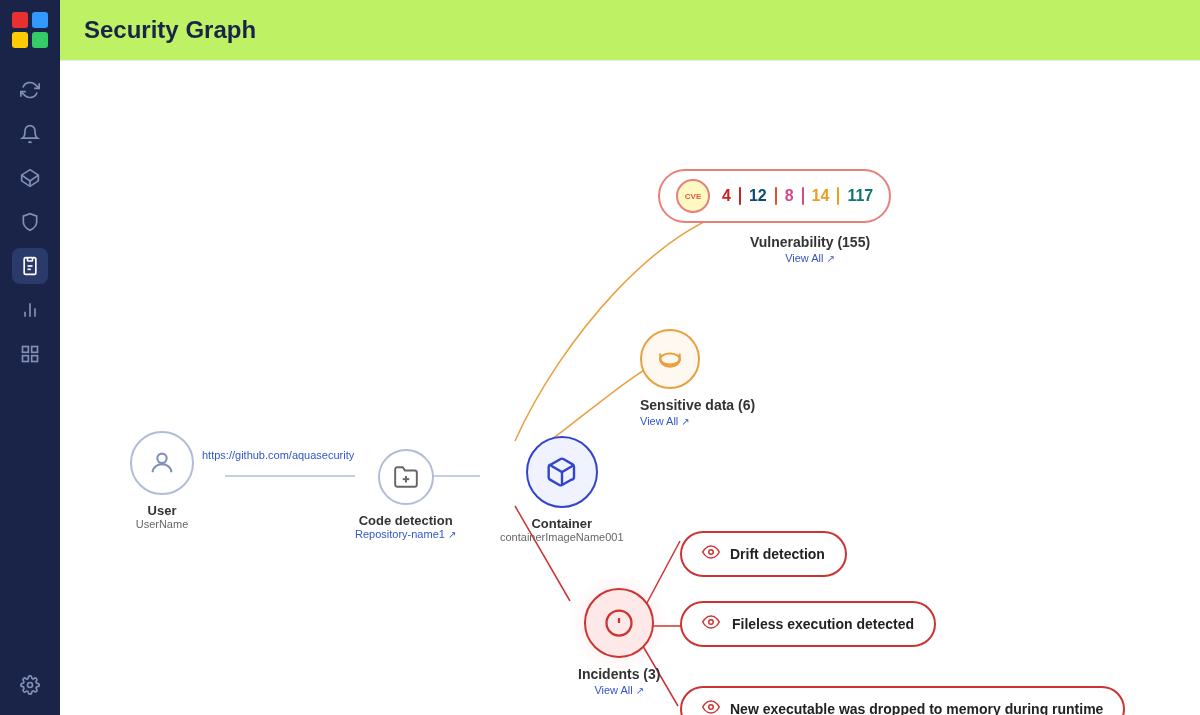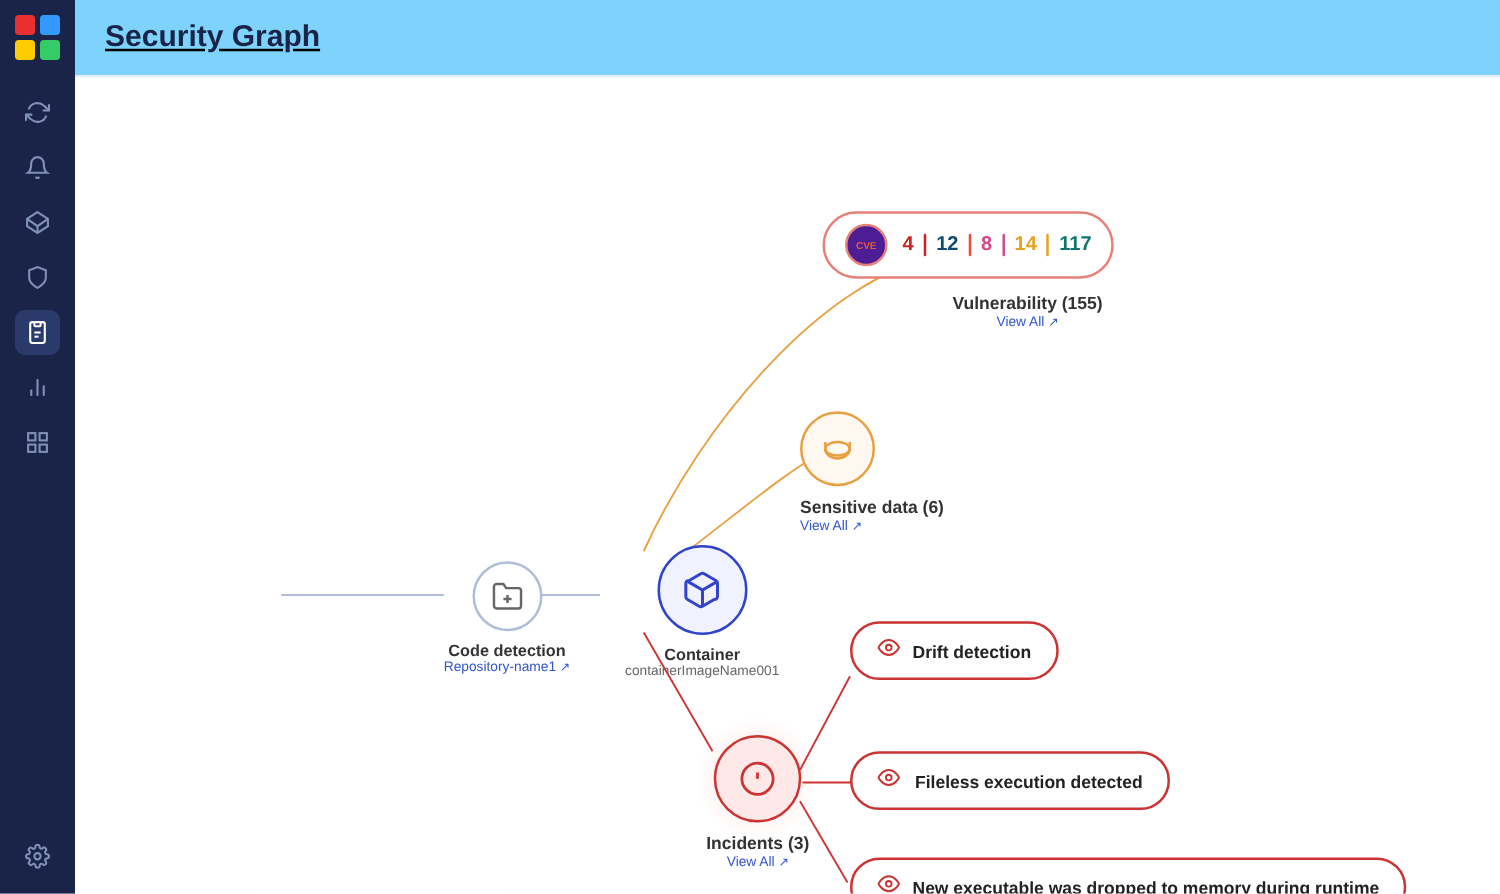--- a/index.html
+++ b/index.html
@@ -42,22 +42,21 @@
       flex: 1;
       display: flex;
       flex-direction: column;
       background: #ffffff;
     }
 
     
     .header {
       padding: 16px 24px;
       border-bottom: 1px solid #e8eaf0;
-      background: #7dd3fc;
-      text-decoration: underline;
+      background: #bef264;
     }
     .header-title {
       font-size: 24px;
       font-weight: 700;
       color: #1a2448;
     }
 
     
     .graph-area {
       flex: 1;
@@ -152,21 +151,21 @@
       position: absolute;
       background: #fff;
       border: 2px solid #e8807a;
       border-radius: 30px;
       padding: 8px 16px;
       display: flex;
       align-items: center;
       gap: 12px;
     }
     .vuln-badge {
-      background: #4c1d95;
+      background: #fef9c3;
       border: 2px solid #e8807a;
       border-radius: 50%;
       width: 34px;
       height: 34px;
       display: flex;
       align-items: center;
       justify-content: center;
       font-size: 9px;
       font-weight: 700;
       color: #e85a3a;
@@ -339,20 +338,33 @@
 
       <line x1="455" y1="445" x2="510" y2="540" stroke="#cc3333" stroke-width="1.5"></line>
 
       <line x1="580" y1="555" x2="620" y2="480" stroke="#cc3333" stroke-width="1.5"></line>
 
       <line x1="582" y1="565" x2="622" y2="565" stroke="#cc3333" stroke-width="1.5"></line>
 
       <line x1="580" y1="580" x2="618" y2="645" stroke="#cc3333" stroke-width="1.5"></line>
     </svg>
 
+    <div class="node node-user" style="left:70px; top:370px;">
+      <div class="node-circle">
+        <svg width="28" height="28" viewBox="0 0 24 24" fill="none" stroke="#8090b8" stroke-width="1.8">
+            <circle cx="12" cy="8" r="4"></circle>
+            <path d="M4 20c0-4 3.6-7 8-7s8 3 8 7"></path>
+          </svg>
+      </div>
+      <div class="node-link" style="position:absolute; top:18px; left:72px; white-space:nowrap; font-size:11px; color:#3355cc;">
+        <span>https://github.com/aquasecurity</span>
+      </div>
+      <div class="node-label">User</div>
+      <div class="node-sublabel">UserName</div>
+    </div>
 
     <div class="node node-repo" style="left:295px; top:388px;">
       <div class="node-circle" style="border-color:#b0bcd8; color:#555; width:56px; height:56px; font-size:20px;">
         <svg width="26" height="26" viewBox="0 0 24 24" fill="none" stroke="#666" stroke-width="1.8">
             <path d="M22 19a2 2 0 01-2 2H4a2 2 0 01-2-2V5a2 2 0 012-2h5l2 3h9a2 2 0 012 2z"></path>
             <line x1="12" y1="11" x2="12" y2="17"></line>
             <line x1="9" y1="14" x2="15" y2="14"></line>
           </svg>
       </div>
       <div class="node-label">Code detection</div>
@@ -384,21 +396,21 @@
         <span class="vuln-num high">12</span>
         <span class="vuln-sep" style="background:#e85030;"></span>
         <span class="vuln-num medium">8</span>
         <span class="vuln-sep" style="background:#d44a8a;"></span>
         <span class="vuln-num low">14</span>
         <span class="vuln-sep" style="background:#e8a020;"></span>
         <span class="vuln-num unknown">117</span>
       </div>
     </div>
 
-    <div style="position:absolute; left:690px; top:173px; text-align:right;margin-left:12px;">
+    <div style="position:absolute; left:690px; top:173px; text-align:right;">
       <div style="font-size:14px; font-weight:600; color:#333;">Vulnerability (155)</div>
       <div class="view-all-link" style="justify-content:center; margin-top:2px;">
         <span>View All</span>
         <span class="ext-icon">↗</span>
       </div>
     </div>
 
     <div style="position:absolute; left:580px; top:268px;">
       <div style="display:flex; flex-direction:column; align-items:flex-start;">
         <div class="sensitive-circle">
@@ -410,40 +422,40 @@
         </div>
         <div style="font-size:14px; font-weight:600; color:#333; margin-top:8px;">Sensitive data (6)</div>
         <div class="view-all-link" style="justify-content:center; margin-top:2px;">
           <span>View All</span>
           <span class="ext-icon">↗</span>
         </div>
       </div>
     </div>
 
     <div style="position:absolute; left:505px; top:527px;">
-      <div style="display:flex; flex-direction:column; align-items:center;">
+      <div style="display:flex; flex-direction:column; align-items:center;margin-left:13px;">
         <div style="position:relative; display:flex; align-items:center; justify-content:center;">
           <div style="position:absolute; width:100px; height:100px; border-radius:50%; background:radial-gradient(circle, rgba(255,100,100,0.2) 0%, transparent 70%);"></div>
           <div class="incidents-circle">
             <svg width="30" height="30" viewBox="0 0 24 24" fill="none" stroke="#cc3333" stroke-width="1.8">
                 <circle cx="12" cy="12" r="10"></circle>
                 <line x1="12" y1="8" x2="12" y2="12"></line>
                 <line x1="12" y1="16" x2="12.01" y2="16"></line>
               </svg>
           </div>
         </div>
         <div style="font-size:14px; font-weight:600; color:#333; margin-top:8px;">Incidents (3)</div>
         <div class="view-all-link" style="justify-content:center; margin-top:2px;">
           <span>View All</span>
           <span class="ext-icon">↗</span>
         </div>
       </div>
     </div>
 
-    <div class="incident-pill" style="left:620px; top:436px;">
+    <div class="incident-pill" style="left:620px; top:470px;">
       <span class="incident-eye">
         <svg width="18" height="18" viewBox="0 0 24 24" fill="none" stroke="#cc3333" stroke-width="2">
             <path d="M1 12s4-8 11-8 11 8 11 8-4 8-11 8-11-8-11-8z"></path>
             <circle cx="12" cy="12" r="3"></circle>
           </svg>
       </span>
       <span>Drift detection</span>
     </div>
 
     <div class="incident-pill" style="left:620px; top:540px;gap:12px;">

